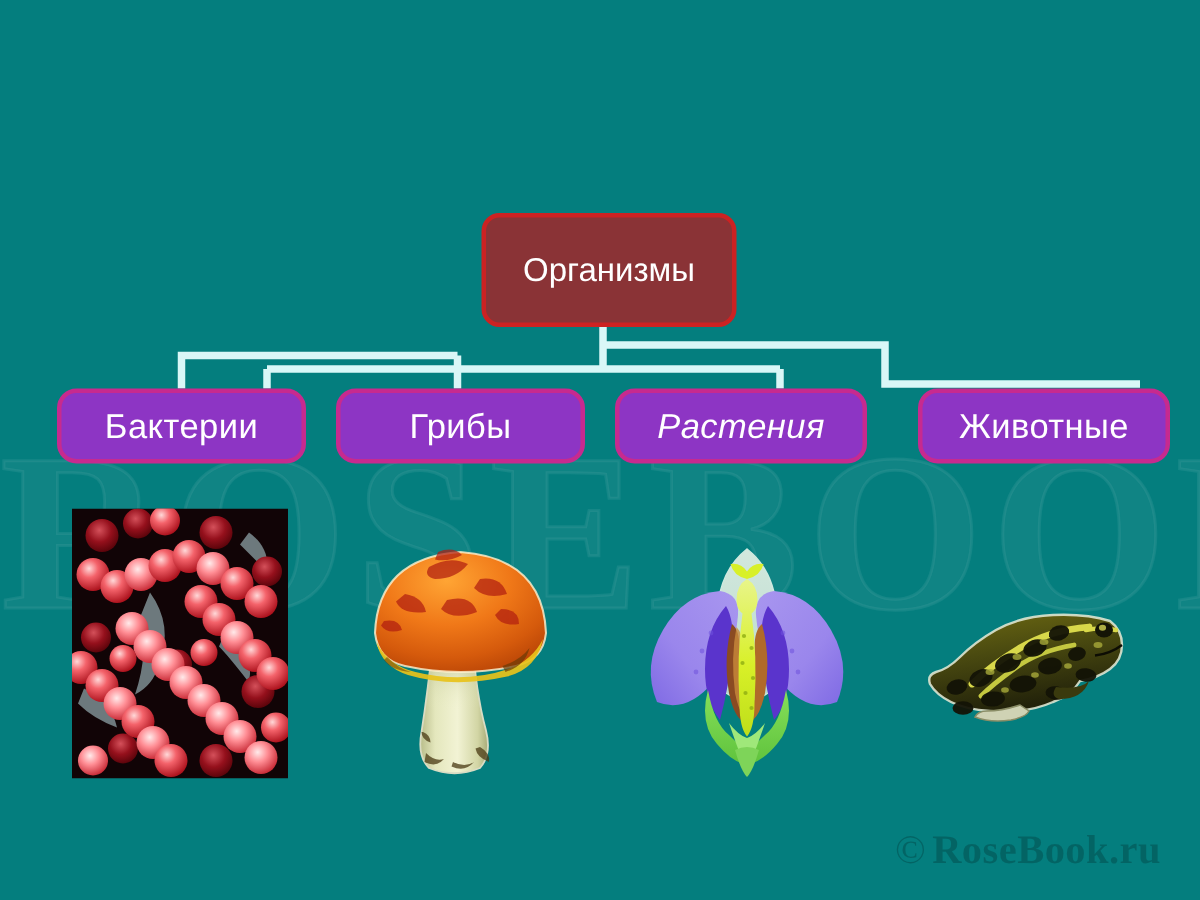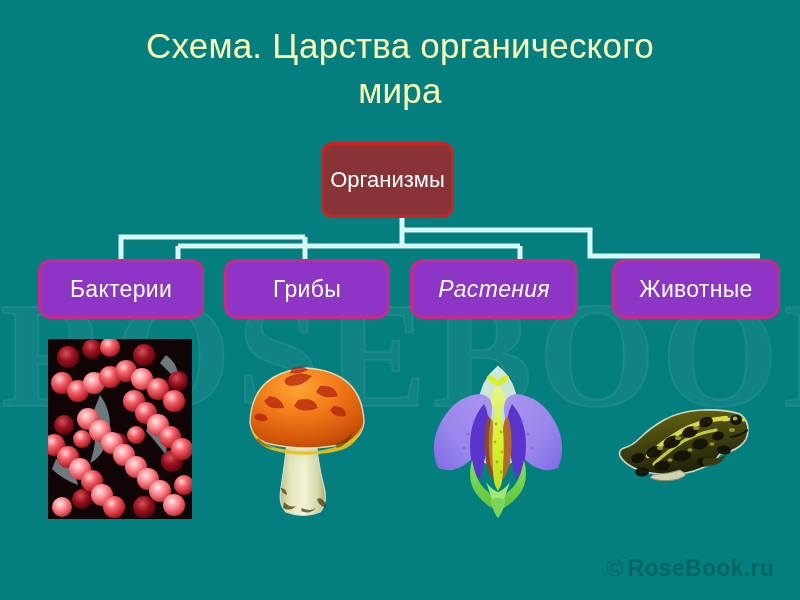--- a/index.html
+++ b/index.html
@@ -57,38 +57,38 @@
     left: 0; top: 0;
     width: 800px; height: 600px;
     pointer-events: none;
   }
 
   
   .node-root {
     position: absolute;
     left: 321px;
     top: 142px;
-    width: 133px;
+    width: 170px;
     height: 76px;
     box-sizing: border-box;
     background: #8a3336;
     border: 3px solid #cc2222;
     border-radius: 12px;
     display: flex;
     align-items: center;
     justify-content: center;
     color: #ffffff;
     font-size: 22px;
   }
 
   
   .node-k {
     position: absolute;
     top: 259px;
-    height: 60px;
+    height: 50px;
     box-sizing: border-box;
     background: #8d35c4;
     border: 3px solid #c72a8f;
     border-radius: 13px;
     display: flex;
     align-items: center;
     justify-content: center;
     color: #ffffff;
     font-size: 23px;
     letter-spacing: 0.3px;
@@ -107,40 +107,36 @@
   .illus-fung { left: 232px; top: 352px; width: 150px; height: 172px; }
   .illus-plnt { left: 424px; top: 360px; width: 148px; height: 162px; }
   .illus-anim { left: 608px; top: 400px; width: 148px; height: 90px; }
   .illus svg { display: block; width: 100%; height: 100%; }
 
   
   .copyright {
     position: absolute;
     right: 26px;
     bottom: 18px;
-    font-family: Liberation Sans, sans-serif;
-    font-size: 23px;
+    font-family: Liberation Serif, serif;
+    font-size: 27px;
     font-weight: 700;
     color: rgba(0,0,0,0.20);
     letter-spacing: 0.3px;
     white-space: nowrap;
   }
   .copyright .cmark { font-weight: 400; margin-right: 4px; }
 </style>
 </head>
 <body>
 
 <div id="slide">
 
   <div class="wm-big">ROSEBOOK</div>
 
-  <div class="title">
-    <span>Схема. Царства органического</span><br>
-    <span>мира</span>
-  </div>
 
   <svg class="lines" viewBox="0 0 800 600" xmlns="http://www.w3.org/2000/svg">
     <g fill="none" stroke="#d9f7f7" stroke-width="5" stroke-linecap="butt" stroke-linejoin="miter">
 
       <path d="M 121,259 L 121,237 L 305,237"></path>
 
       <path d="M 305,237 L 305,259"></path>
 
       <path d="M 402,218 L 402,246"></path>
 

